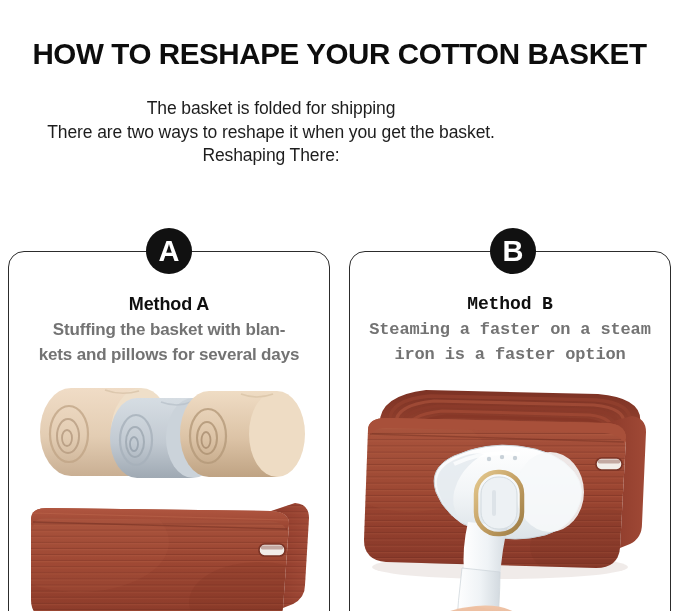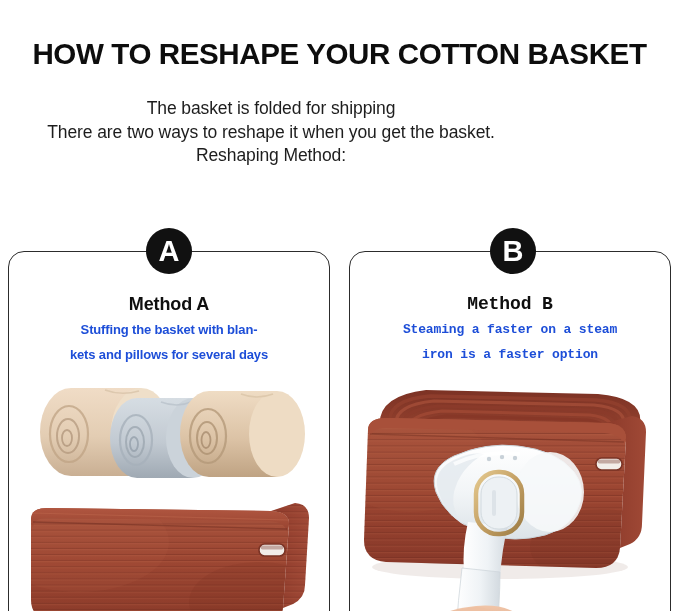--- a/index.html
+++ b/index.html
@@ -94,24 +94,24 @@
     text-align: center;
   }
   .method-name {
     font-size: 18px;
     line-height: 25px;
     font-weight: 700;
     color: #0f0f0f;
     letter-spacing: -0.1px;
   }
   .method-desc-line {
-    font-size: 13px;
+    font-size: 17px;
     line-height: 25px;
     font-weight: 700;
-    color: #1d4ed8;
+    color: #737373;
     letter-spacing: -0.15px;
     white-space: nowrap;
   }
 
   
   .art {
     position: absolute;
     left: 0;
     top: 120px;
     width: 100%;
@@ -125,21 +125,21 @@
 </head>
 <body>
 
 <div id="page">
 
   <div class="page-title">HOW TO RESHAPE YOUR COTTON BASKET</div>
 
   <div class="subtitle-block">
     <div class="subtitle-line">The basket is folded for shipping</div>
     <div class="subtitle-line">There are two ways to reshape it when you get the basket.</div>
-    <div class="subtitle-line">Reshaping Method:</div>
+    <div class="subtitle-line">Reshaping There:</div>
   </div>
 
   <div class="card card-a">
     <div class="card-text">
       <div class="method-name">Method A</div>
       <div class="method-desc-line">Stuffing the basket with blan-</div>
       <div class="method-desc-line">kets and pillows for several days</div>
     </div>
 
     <div class="art">

